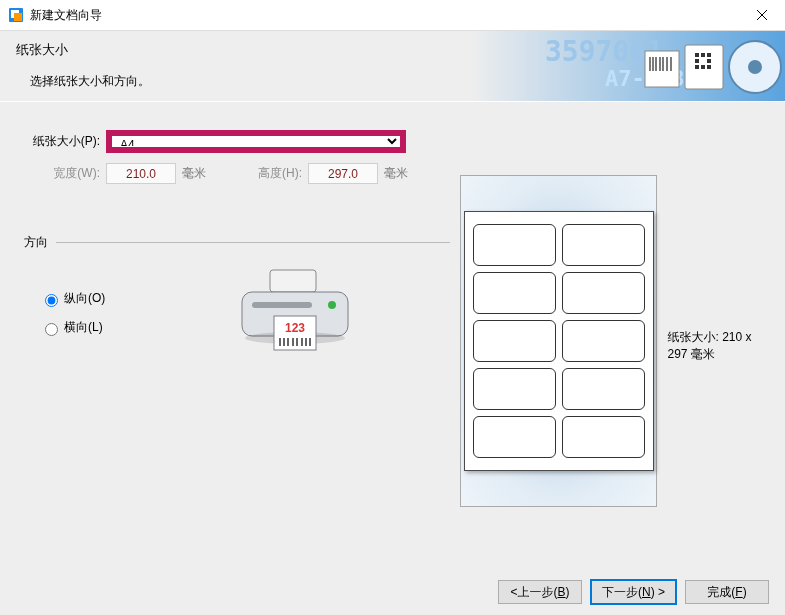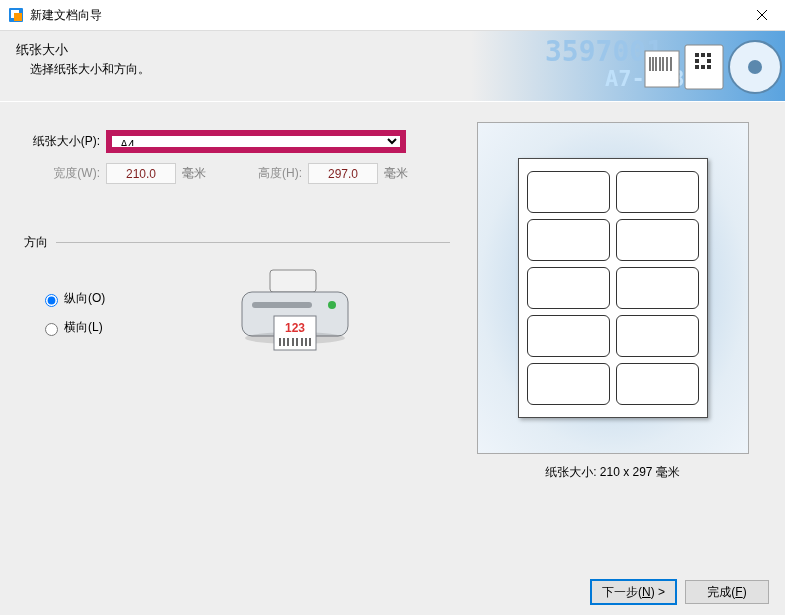--- a/index.html
+++ b/index.html
@@ -58,21 +58,21 @@
     box-sizing: border-box;
   }
   .header-band .hb-inner {
     padding: 10px 16px;
   }
   .header-band .hb-title {
     font-weight: normal;
     font-size: 13px;
   }
   .header-band .hb-sub {
-    margin-top: 2px;
+    margin-top: 14px;
     padding-left: 14px;
     font-size: 12px;
   }
   .header-art {
     position: absolute;
     right: 0;
     top: 0;
     width: 300px;
     height: 72px;
     overflow: hidden;
@@ -85,22 +85,23 @@
     display: flex;
     padding: 20px 20px 10px 20px;
     box-sizing: border-box;
   }
   .col-left {
     flex: 0 0 440px;
   }
   .col-right {
     flex: 1 1 auto;
     display: flex;
-    flex-direction: column;
-    align-items: center;
+    flex-direction: row;
+    align-items: center;
+    gap: 10px;
   }
 
   .row {
     display: flex;
     align-items: center;
     margin-bottom: 10px;
     margin-top: 8px;
   }
   .label {
     width: 80px;
@@ -391,20 +392,23 @@
         </div>
       </div>
       <div class="preview-caption">
         <span>纸张大小:  </span><span>210 x 297 毫米</span>
       </div>
     </div>
 
   </div>
 
   <div class="footer">
+    <button class="btn">
+      <span>&lt;上一步(</span><span class="access">B</span><span>)</span>
+    </button>
     <button class="btn default">
       <span>下一步(</span><span class="access">N</span><span>) &gt;</span>
     </button>
     <button class="btn">
       <span>完成(</span><span class="access">F</span><span>)</span>
     </button>
   </div>
 
 </div>
 

